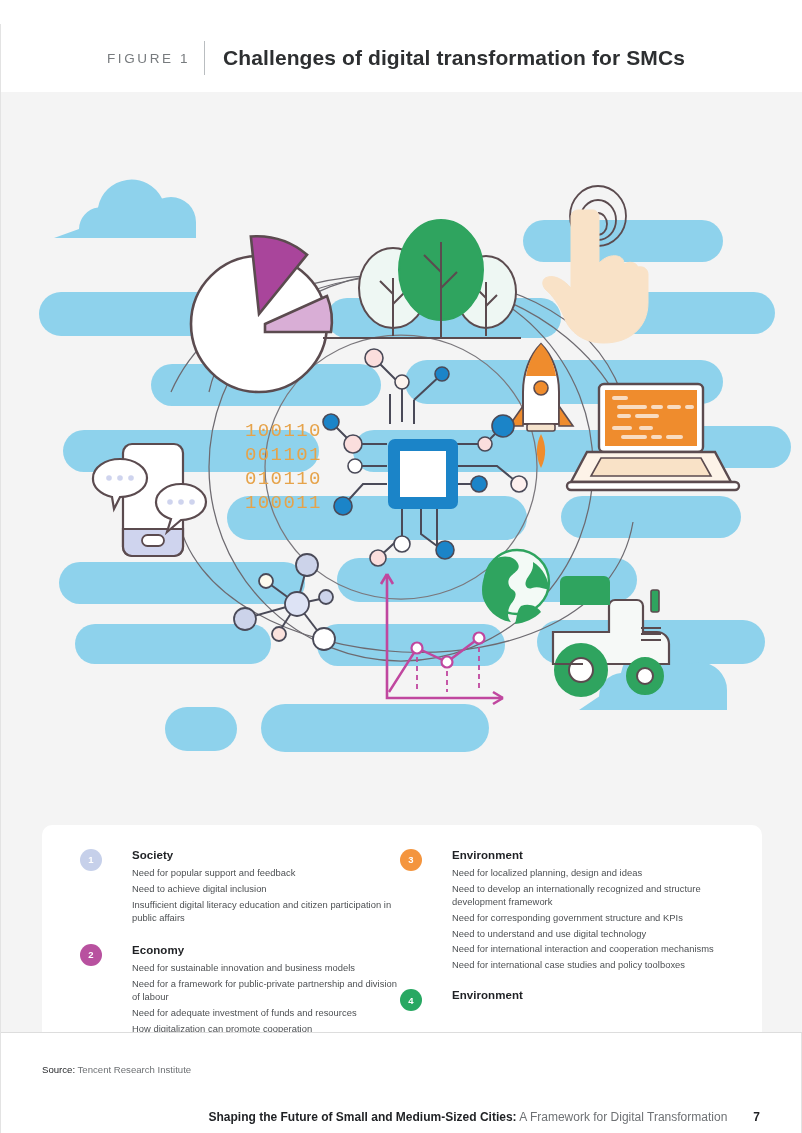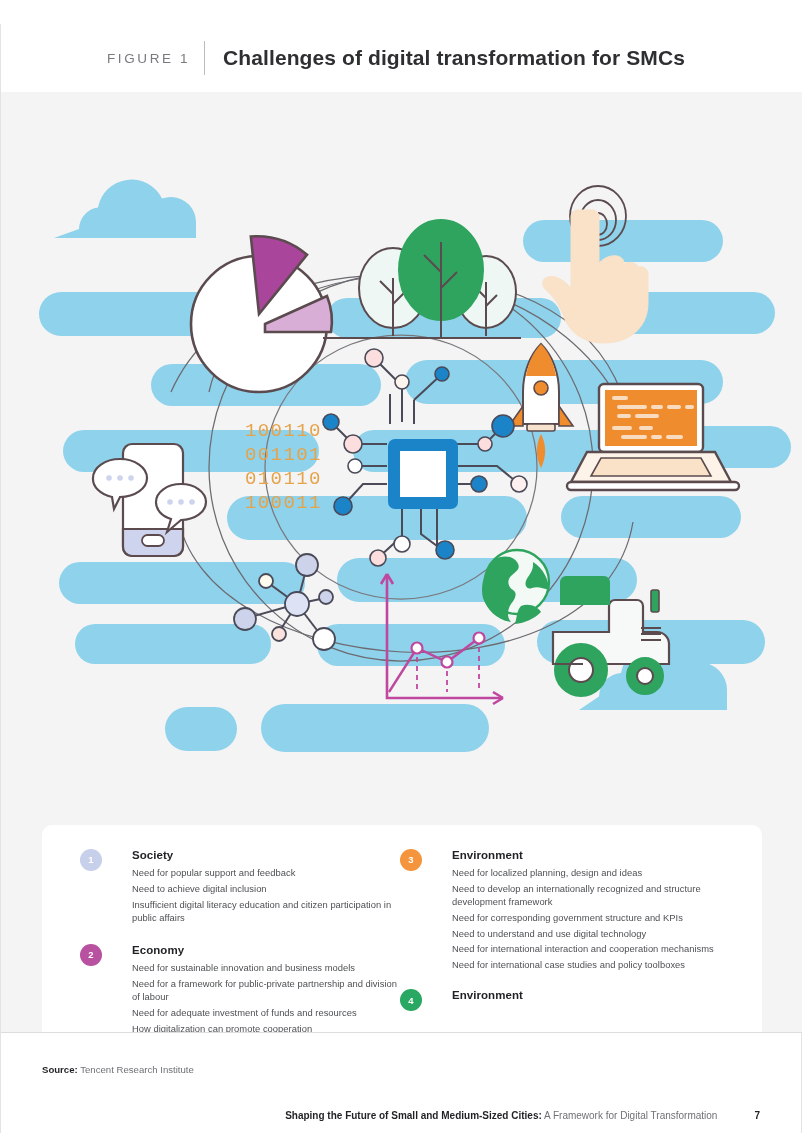--- a/index.html
+++ b/index.html
@@ -99,26 +99,26 @@
 
   
   .source-rule {
     position: absolute; left: 0; top: 1008px;
     width: 802px; height: 1px; background: #dddddd;
   }
   .source {
     position: absolute; left: 41px; top: 1040px;
     font-size: 9.6px; color: #6e7174;
   }
-  .source b { color: #1f2124; font-weight: 700; }
+  .source b { color: #1f2124; font-weight: 400; }
 
   .footer {
     position: absolute; right: 41px; top: 1086px;
-    font-size: 10px; color: #6e7174;
-    display: flex; align-items: center; gap: 37px;
+    font-size: 12px; color: #6e7174;
+    display: flex; align-items: center; gap: 26px;
   }
   .footer-title b { color: #1f2124; font-weight: 700; }
   .footer-page { color: #1f2124; font-weight: 700; }
 </style>
 </head>
 <body>
 
 <div class="page">
 
   <div class="fig-header">

